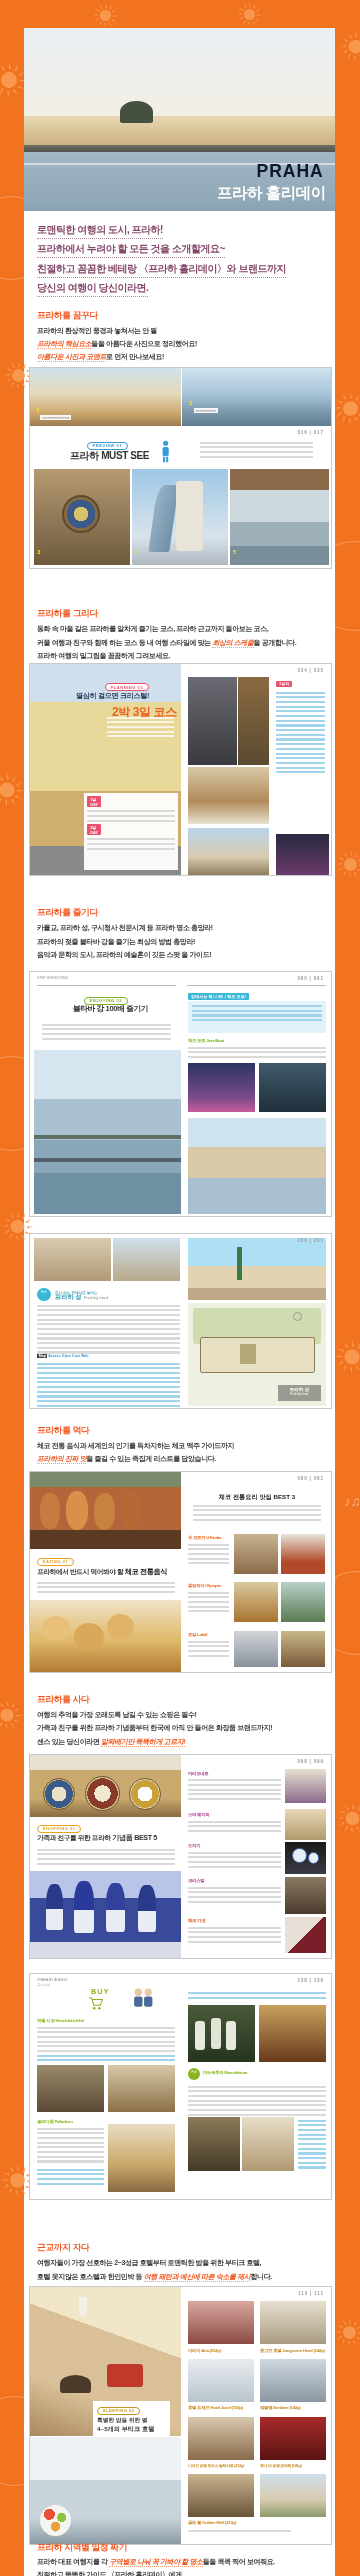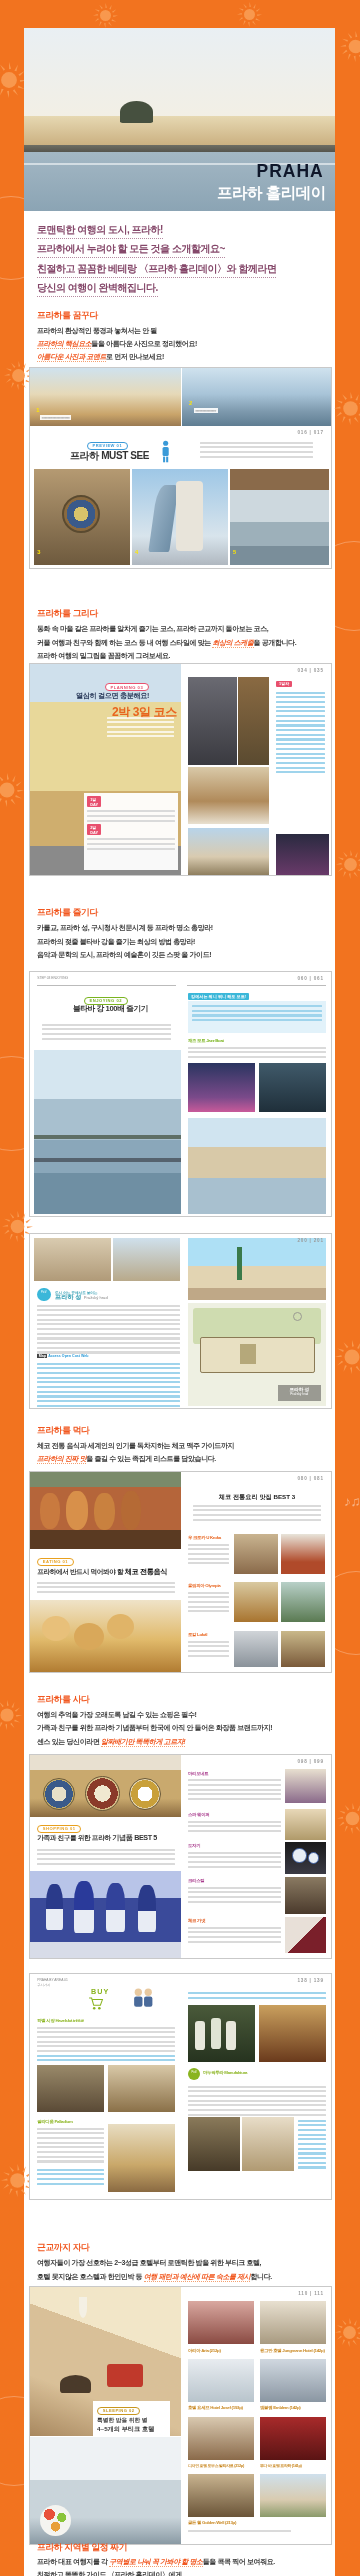--- a/index.html
+++ b/index.html
@@ -274,22 +274,22 @@
     <div class="hero-dome"></div>
     <div class="hero-bridge"></div>
     <div class="hero-water"></div>
     <div class="hero-weir"></div>
     <div class="t-en">PRAHA</div>
     <div class="t-ko">프라하 홀리데이</div>
   </div>
 
   <div class="intro-line" style="top:223px"><span>로맨틱한 여행의 도시, 프라하!</span></div>
   <div class="intro-line" style="top:242px"><span>프라하에서 누려야 할 모든 것을 소개할게요~</span></div>
-  <div class="intro-line" style="top:262px"><span>친절하고 꼼꼼한 베테랑 〈프라하 홀리데이〉와 함께라면</span></div>
-  <div class="intro-line" style="top:281px"><span>당신의 여행이 완벽해집니다.</span></div>
+  <div class="intro-line" style="top:262px"><span>친절하고 꼼꼼한 베테랑 〈프라하 홀리데이〉와 브랜드까지</span></div>
+  <div class="intro-line" style="top:281px"><span>당신의 여행이 당신이라면.</span></div>
 
   <div class="sec-h" style="top:310px">프라하를 꿈꾸다</div>
   <div class="body-line" style="top:326px"><span>프라하의 환상적인 풍경과 놓쳐서는 안 될</span></div>
   <div class="body-line" style="top:339px"><span class="hl">프라하의 핵심요소</span><span>들을 아름다운 사진으로 정리했어요!</span></div>
   <div class="body-line" style="top:352px"><span class="hl">아름다운 사진과 코멘트</span><span>로 먼저 만나보세요!</span></div>
 
   <div class="spread" style="top:367px;height:202px">
     <div class="photo" style="left:0;top:0;width:151px;height:58px;background:linear-gradient(180deg,#cfe2ee 0%,#e6d9b8 45%,#c9a46a 80%,#9a7a52 100%)"></div>
     <div class="photo" style="left:152px;top:0;width:151px;height:58px;background:linear-gradient(180deg,#cfe2ee,#a8c4d8 45%,#7d99ad 75%,#5f7d92)"></div>
     <div class="num" style="left:6.2px;top:39px">1</div>
@@ -325,21 +325,21 @@
   </div>
 
   <div class="sec-h" style="top:608px">프라하를 그리다</div>
   <div class="body-line" style="top:624px"><span>동화 속 마을 같은 프라하를 알차게 즐기는 코스, 프라하 근교까지 돌아보는 코스,</span></div>
   <div class="body-line" style="top:638px"><span>커플 여행과 친구와 함께 하는 코스 등 내 여행 스타일에 맞는 </span><span class="hl">최상의 스케줄</span><span>을 공개합니다.</span></div>
   <div class="body-line" style="top:651px"><span>프라하 여행의 밑그림을 꼼꼼하게 그려보세요.</span></div>
 
   <div class="spread" style="top:663px;height:213px">
     <div class="photo" style="left:0;top:0;width:151px;height:212px;background:linear-gradient(180deg,#cfe0ec 0 18%,#e8d89a 18% 60%,#cfae6e 60% 86%,#8a8a8a 86%)"></div>
     <div class="abs" style="left:75px;top:17.5px"><span class="badge" style="color:#e8506e;border-color:#e8506e">PLANNING 03</span></div>
-    <div class="abs stitle" style="left:46px;top:27px;color:#2a3a5a;font-size:7.2px">열심히 걸으면 충분해요!</div>
+    <div class="abs stitle" style="left:46px;top:27px;color:#2a3a5a;font-size:7.2px">열심히 걸으면 크리스털!</div>
     <div class="abs stitle" style="left:82px;top:40px;color:#e8641e;font-size:12px">2박 3일 코스</div>
     <div class="bars abs wh" style="left:77px;top:50px;width:67px">
         <i></i>
         <i></i>
         <i></i>
         <i></i>
         <i></i>
       </div>
     <div class="abs" style="left:54px;top:129px;width:94px;height:77px;background:rgba(255,255,255,.95);padding:3.1px;box-sizing:border-box">
       <span class="chip">1일<br>DAY</span>

